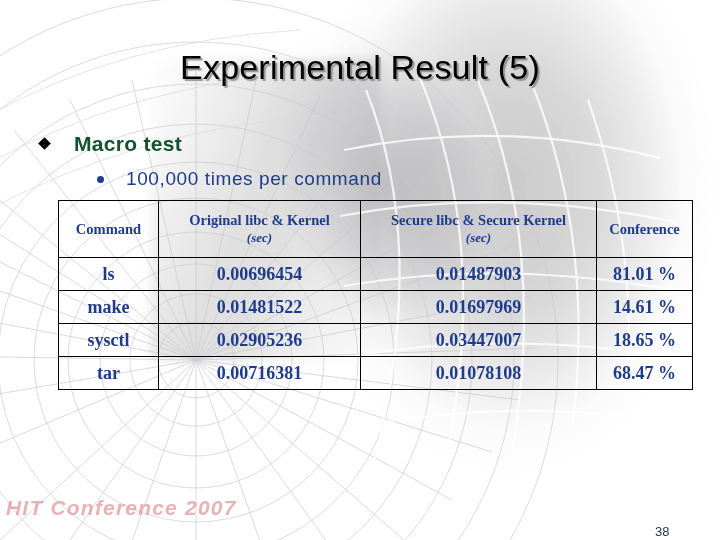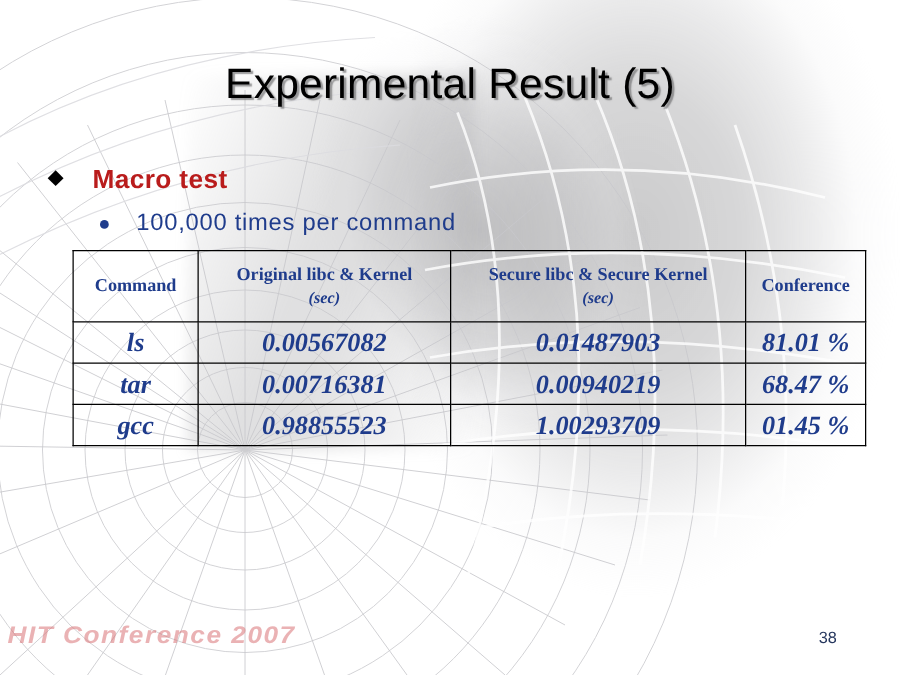--- a/index.html
+++ b/index.html
@@ -113,27 +113,27 @@
   .b1-marker .diamond {
     display: inline-block;
     width: 9px;
     height: 9px;
     background: #000000;
     transform: rotate(45deg);
   }
   .b1-text {
     font-size: 21px;
     font-weight: bold;
-    color: #b91c1c;
+    color: #14532d;
     letter-spacing: 0.3px;
   }
 
   .bullet-l2 {
     position: absolute;
-    left: 80px;
+    left: 97px;
     top: 168px;
     display: flex;
     align-items: center;
   }
   .b2-marker {
     width: 29px;
     color: #1F3C8C;
     font-size: 17px;
     line-height: 1;
     position: relative;
@@ -172,22 +172,21 @@
     background: transparent;
     padding: 0;
   }
   .result-table thead th {
     height: 56px;
     font-size: 14.5px;
     line-height: 1.28;
   }
   .result-table tbody td {
     height: 32px;
-    font-size: 21px;
-    font-style: italic;
+    font-size: 18px;
   }
   .col-cmd   { width: 100px; }
   .col-orig  { width: 202px; }
   .col-sec   { width: 236px; }
   .col-inc   { width: 96px; }
 
   .hdr-sub {
     display: block;
     font-size: 13px;
     font-style: italic;
@@ -204,21 +203,21 @@
     color: rgba(214,108,112,0.52);
     letter-spacing: 1.2px;
     font-family: "Liberation Sans", sans-serif;
     transform: scaleY(0.92);
     transform-origin: left top;
   }
 
   .page-number {
     position: absolute;
     left: 655px;
-    top: 502px;
+    top: 524px;
     font-size: 13px;
     color: #26375E;
     font-family: "Liberation Sans", sans-serif;
   }
 </style>
 </head>
 <body>
 
 <div id="slide">
 
@@ -332,35 +331,41 @@
           <span class="hdr-sub">(sec)</span>
         </th>
         <th>
           <span>Conference</span>
         </th>
       </tr>
     </thead>
     <tbody>
       <tr>
         <td>ls</td>
-        <td>0.00567082</td>
+        <td>0.00696454</td>
         <td>0.01487903</td>
         <td>81.01 %</td>
       </tr>
       <tr>
+        <td>make</td>
+        <td>0.01481522</td>
+        <td>0.01697969</td>
+        <td>14.61 %</td>
+      </tr>
+      <tr>
+        <td>sysctl</td>
+        <td>0.02905236</td>
+        <td>0.03447007</td>
+        <td>18.65 %</td>
+      </tr>
+      <tr>
         <td>tar</td>
         <td>0.00716381</td>
-        <td>0.00940219</td>
+        <td>0.01078108</td>
         <td>68.47 %</td>
-      </tr>
-      <tr>
-        <td>gcc</td>
-        <td>0.98855523</td>
-        <td>1.00293709</td>
-        <td>01.45 %</td>
       </tr>
     </tbody>
   </table>
 
   <div class="footer-brand">HIT Conference 2007</div>
 
   <div class="page-number">38</div>
 
 </div>
 

